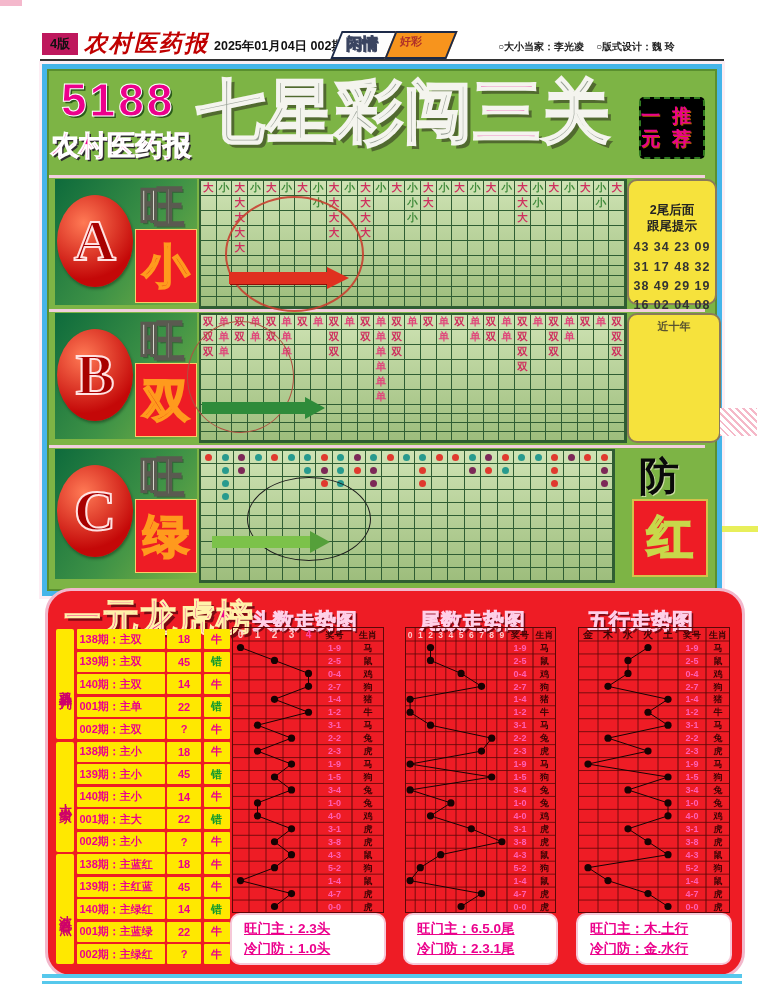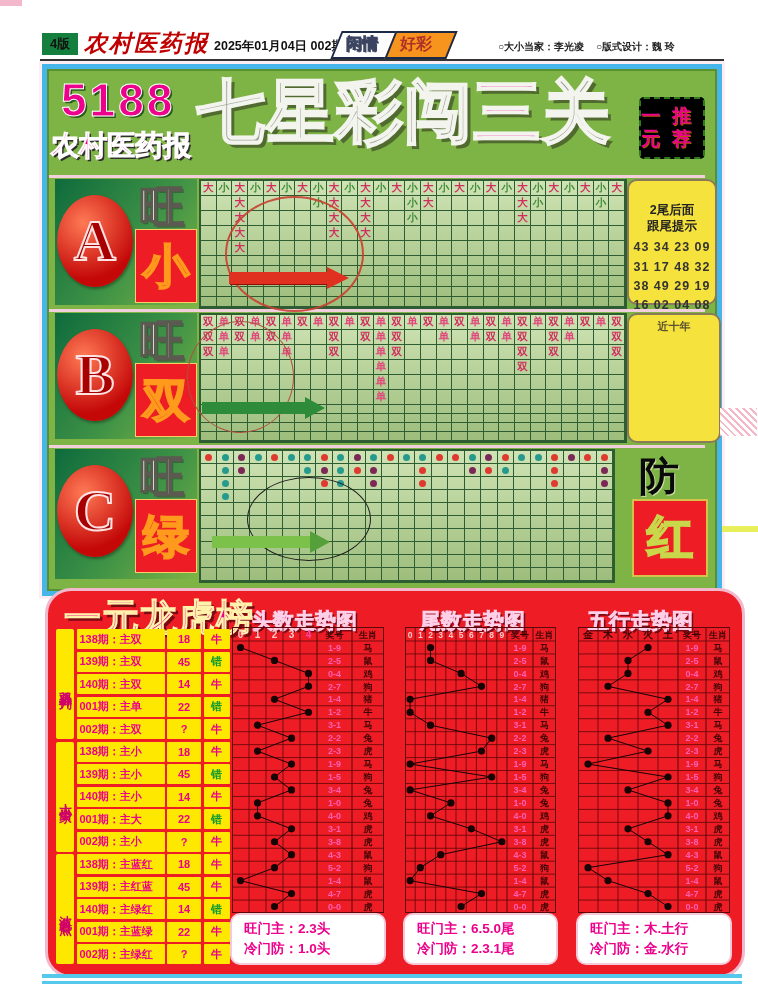--- a/index.html
+++ b/index.html
@@ -3,31 +3,31 @@
 <meta charset="utf-8">
 <style>
   html,body{margin:0;padding:0;}
   body{width:758px;height:1008px;position:relative;background:#ffffff;
        font-family:"Liberation Sans","DejaVu Sans",sans-serif;overflow:hidden;}
   .abs{position:absolute;}
 
   
   .corner-mark{left:0;top:0;width:22px;height:6px;background:#f4b8cc;}
   .header-bar{left:40px;top:31px;width:684px;height:27px;background:#fff;}
-  .edition-box{left:2px;top:2px;width:36px;height:22px;background:#15803d;color:#111;
+  .edition-box{left:2px;top:2px;width:36px;height:22px;background:#be185d;color:#111;
       font-weight:bold;font-size:13px;display:flex;align-items:center;justify-content:center;}
   .paper-name{left:44px;top:-3px;font-family:"Liberation Serif","DejaVu Serif",serif;
       font-size:23px;font-weight:bold;font-style:italic;color:#c00000;letter-spacing:2px;white-space:nowrap;}
   .date-issue{left:174px;top:7px;font-size:12.5px;font-weight:bold;color:#111;white-space:nowrap;}
   .tab{left:296px;top:0;width:120px;height:26px;}
   .tab-slant1{left:0;top:0;width:58px;height:24px;transform:skewX(-22deg);background:#fdfdfd;border:2px solid #1c2a48;}
   .tab-slant2{left:54px;top:0;width:58px;height:24px;transform:skewX(-22deg);background:#f7941d;border:2px solid #1c2a48;}
   .tab-t1{left:10px;top:3px;font-size:16px;font-weight:900;color:#fbfbfb;
       -webkit-text-stroke:1px #3a4460;text-shadow:1px 1px 0 #3a4460;}
-  .tab-t2{left:64px;top:3px;font-size:16px;font-weight:900;color:#b03028;}
+  .tab-t2{left:64px;top:3px;font-size:11px;font-weight:900;color:#b03028;}
   .credits{left:458px;top:9px;width:226px;display:flex;gap:12px;font-size:10px;font-weight:bold;color:#222;white-space:nowrap;}
   .header-underline{left:40px;top:59px;width:684px;height:2px;background:#333;}
 
   
   .board{left:42px;top:64px;width:670px;height:522px;border:5px solid #46b5e9;
       box-shadow:0 0 0 3px #fdeef4;background:#7db445;}
   .board-inner{position:absolute;inset:0;box-shadow:inset 0 0 0 2px #5a8f2f;}
   .board-sep{left:2px;width:656px;height:3px;background:#f2cfdd;}
 
   .code-5188{left:14px;top:4px;font-size:46px;font-weight:900;color:#ec008c;letter-spacing:3px;
@@ -94,21 +94,21 @@
   .dragon-table .gcell{grid-row:span 5;background:#ffe800;border-radius:2px;
       writing-mode:vertical-rl;text-orientation:upright;display:flex;align-items:center;justify-content:center;
       font-size:13px;font-weight:900;color:#cf006a;letter-spacing:2px;}
   .dragon-table .dcell{background:#ffe800;height:20px;display:flex;align-items:center;
       font-size:11px;font-weight:bold;color:#ec008c;border-radius:1px;}
   .dragon-table .main{padding-left:3px;}
   .dragon-table .ctr{justify-content:center;}
   .res-err{color:#119a2e !important;}
   .fbox{top:324px;height:48px;background:#ffffff;border-radius:8px;box-shadow:0 0 0 2px #f6c8d8;
       display:flex;flex-direction:column;justify-content:center;padding-left:12px;box-sizing:border-box;}
-  .fbox div{font-size:13.5px;font-weight:bold;color:#ec008c;line-height:1.5;white-space:nowrap;}
+  .fbox div{font-size:13.5px;font-weight:bold;color:#ec008c;line-height:1.5;white-space:nowrap;text-decoration:underline;}
   .cyan-strip{left:42px;top:974px;width:700px;height:3px;background:#ffffff;
       border-top:4px solid #56c8ec;border-bottom:3px solid #56c8ec;}
 
   
   .hatch{left:720px;top:408px;width:37px;height:28px;
       background:repeating-linear-gradient(45deg,#f5b8c8 0 2px,#ffffff 2px 5px);}
   .yline{left:722px;top:526px;width:36px;height:6px;background:#e8ef5a;}
 </style>
 </head>
 <body>

